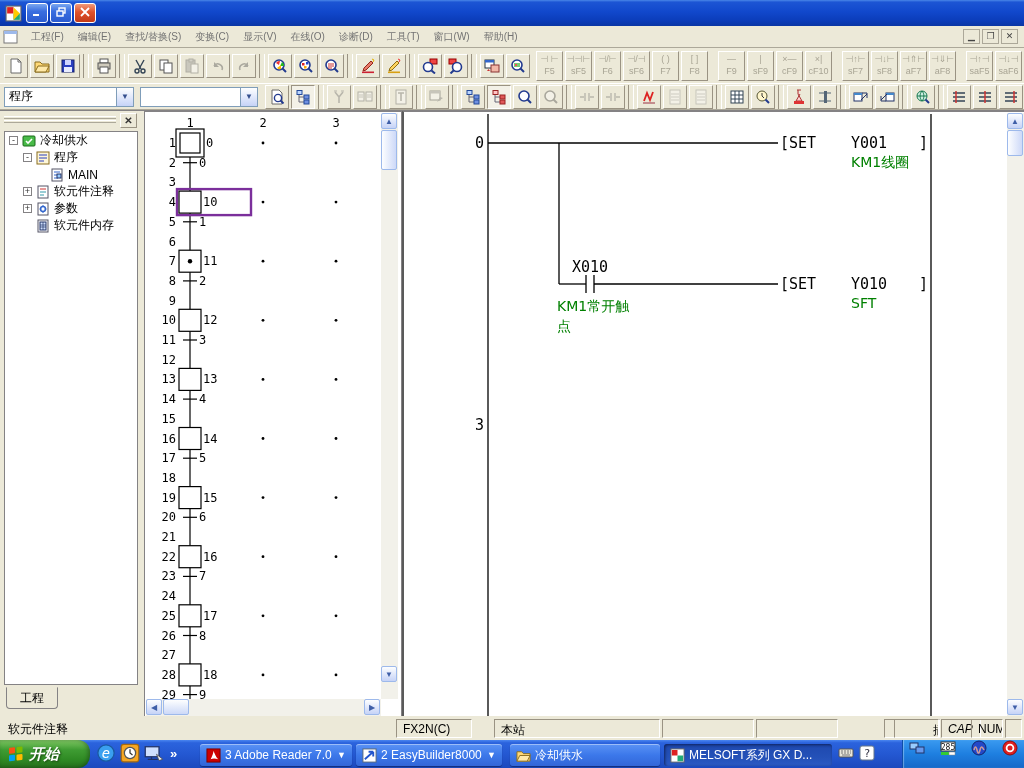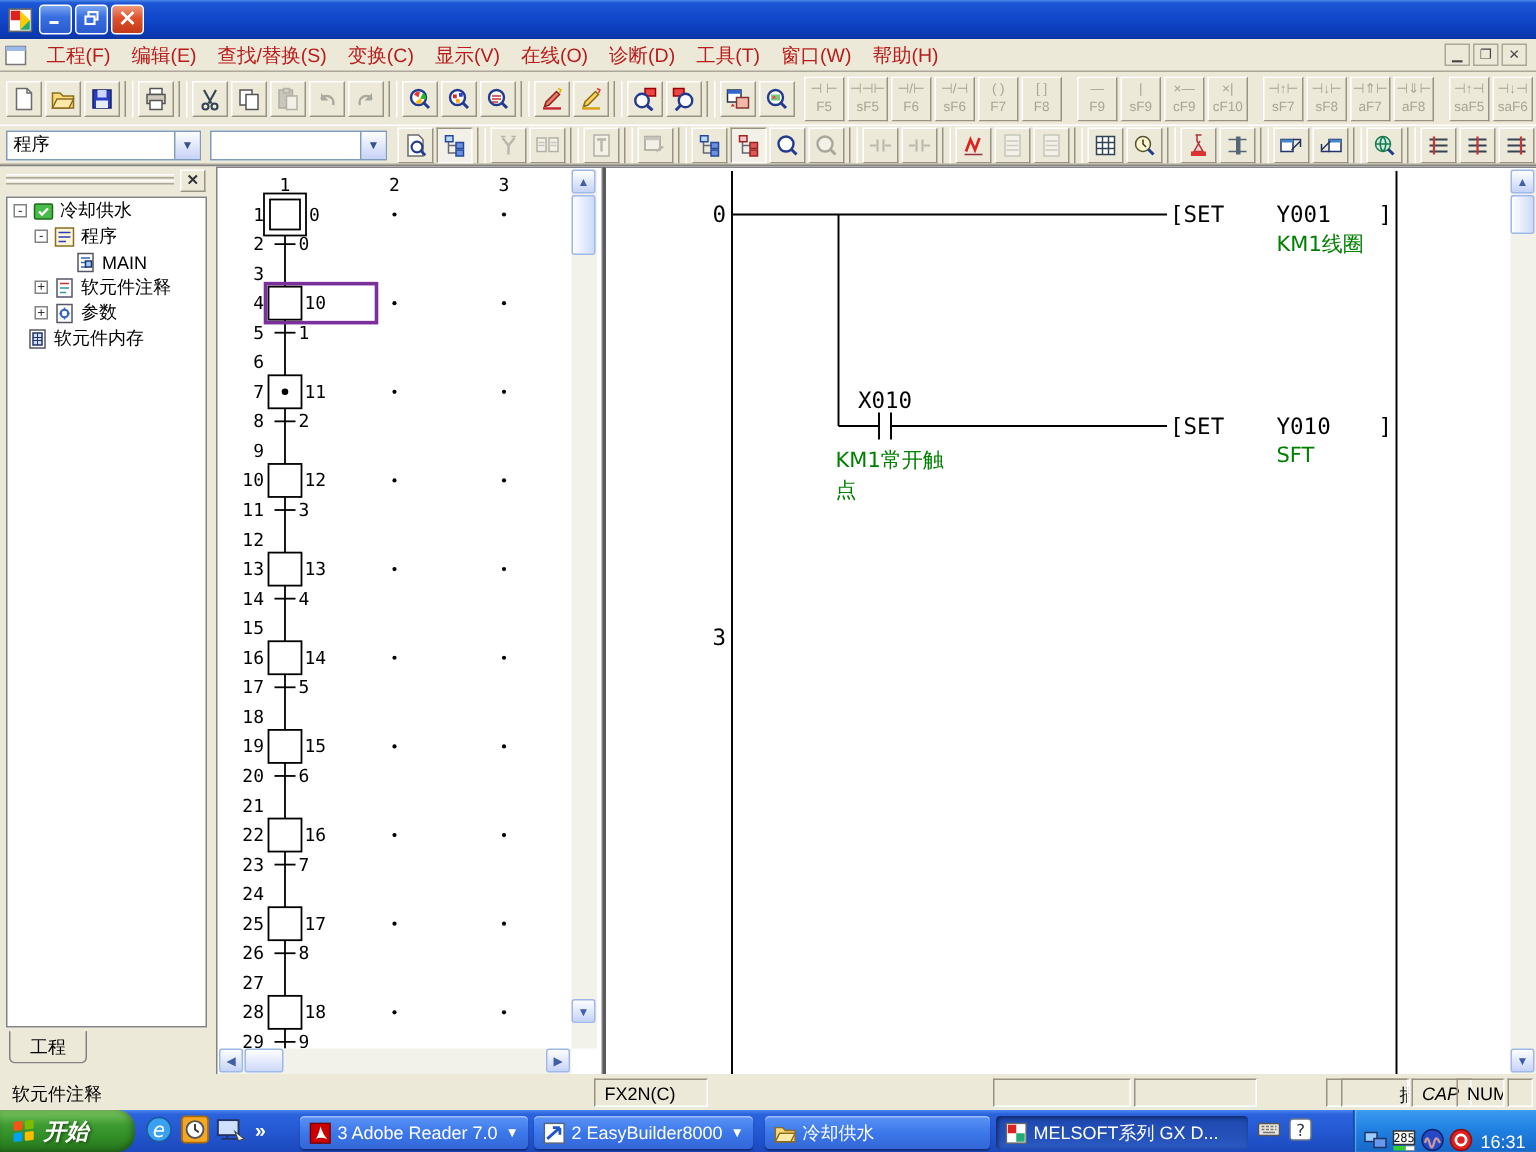--- a/index.html
+++ b/index.html
@@ -18,21 +18,21 @@
   .wbtn { width:22px; height:20px; border-radius:3px; border:1px solid #fff;
     background:linear-gradient(180deg,#7aa7f0 0%,#3a6fe0 40%,#2a5bd0 100%);
     color:#fff; font-size:11px; line-height:18px; text-align:center; font-weight:bold; }
   .wbtn.close { background:linear-gradient(180deg,#f09a7a 0%,#e0512a 45%,#c23a18 100%); }
   .wbtn svg { display:block; margin:3px auto; }
 
   
   .menubar { position:absolute; left:0; top:26px; width:1024px; height:22px; background:#ECE9D8;
     border-bottom:1px solid #ACA899; display:flex; align-items:center; }
   .mdi-icon { width:16px; height:14px; margin:0 5px 0 3px; flex:none; }
-  .menu-item { padding:3px 7px; font-size:13px; color:#b91c1c; }
+  .menu-item { padding:3px 7px; font-size:10px; color:#737373; }
   .mdibtns { margin-left:auto; display:flex; gap:2px; padding-right:6px; }
   .mdib { width:17px; height:15px; border:1px solid #ACA899; background:#ECE9D8; color:#444;
     font-size:9px; line-height:13px; text-align:center; }
 
   
   .toolbar1 { position:absolute; left:0; top:48px; width:1024px; height:36px; background:#ECE9D8;
     border-bottom:1px solid #fff; display:flex; align-items:center; overflow:hidden; }
   .tbtn { width:24px; height:24px; flex:none; margin:0 1px; background:#ECE9D8;
     border:1px solid; border-color:#fff #9a9383 #9a9383 #fff; display:flex; align-items:center; justify-content:center; }
   .tbtn.pressed { border-color:#9a9383 #fff #fff #9a9383; background:#f3f1e7; }
@@ -109,21 +109,21 @@
     box-shadow:inset 0 1px 0 rgba(255,255,255,.4), 0 1px 1px rgba(0,0,20,.4);
     display:flex; align-items:center; gap:4px; padding:0 6px; white-space:nowrap; overflow:hidden; }
   .task.active { background:linear-gradient(180deg,#1e48ae 0%,#2451b8 60%,#2c5ac4 100%);
     box-shadow:inset 1px 1px 3px rgba(0,0,20,.55);align-items:center; }
   .task .ticn { width:15px; height:15px; flex:none; }
   .task .darr { margin-left:auto; font-size:9px; }
   .langicons { position:absolute; top:5px; display:flex; gap:5px; }
   .tray { position:absolute; right:0; top:0; width:122px; height:28px;
     background:linear-gradient(180deg,#3a9af0 0%,#1e7fe0 50%,#1668c8 100%);
     border-left:1px solid #0d4ea8; box-shadow:inset 1px 0 1px rgba(255,255,255,.35);
-    display:flex; align-items:flex-end; gap:3px; padding:0 6px; }
+    display:flex; align-items:flex-start; gap:15px; padding:0 6px; }
   .trayicon { width:16px; height:16px; flex:none; }
   .clock { color:#fff; font-size:12px; margin-left:2px; }
 </style>
 </head>
 <body>
 
 <div id="screen">
 
   <div class="titlebar">
     <span class="ticon">
@@ -714,21 +714,21 @@
             <span class="expander">+</span>
             <span class="ticon">
               <svg class="ic" viewBox="0 0 16 16">
                 <rect x="3" y="2" width="10" height="12" fill="#fff" stroke="#556"></rect>
                 <circle cx="8" cy="8" r="2.5" fill="none" stroke="#36c" stroke-width="1.4"></circle>
                 <path d="M8 4v2M8 10v2M4.5 8h2M9.5 8h2" stroke="#36c"></path>
               </svg>
             </span>
             <span class="tlabel">参数</span>
           </div>
-          <div class="tree-row" style="">
+          <div class="tree-row" style="padding-left: 18px;">
             <span class="expander-sp"></span>
             <span class="ticon">
               <svg class="ic" viewBox="0 0 16 16">
                 <rect x="3" y="2" width="10" height="12" fill="#fff" stroke="#556"></rect>
                 <rect x="5" y="4" width="6" height="8" fill="#cfe0ff" stroke="#236"></rect>
                 <path d="M5 7h6M5 9h6M8 4v8" stroke="#236" stroke-width=".7"></path>
               </svg>
             </span>
             <span class="tlabel">软元件内存</span>
           </div>
@@ -877,20 +877,21 @@
         <div class="sbtn" style="left:0;top:0;">▲</div>
         <div class="sthumb" style="left:0;top:17px;width:16px;height:26px;"></div>
         <div class="sbtn" style="left:0;top:586px;">▼</div>
       </div>
     </div>
   </div>
 
   <div class="statusbar">
     <span class="sseg" style="left:2px;width:392px;border:none;">软元件注释</span>
     <span class="sseg" style="left:396px;width:76px;">FX2N(C)</span>
+    <span class="sseg" style="left:494px;width:166px;">本站</span>
     <span class="sseg" style="left:662px;width:92px;"></span>
     <span class="sseg" style="left:756px;width:82px;"></span>
     <span class="sseg" style="left:884px;width:52px;padding-left:48px;">插入</span>
     <span class="sseg" style="left:894px;width:45px;"></span>
     <span class="sseg" style="left:941px;width:40px;font-style:italic;">CAP</span>
     <span class="sseg" style="left:971px;width:32px;">NUM</span>
     <span class="sseg" style="left:1005px;width:17px;"></span>
   </div>
 
   <div class="taskbar">

